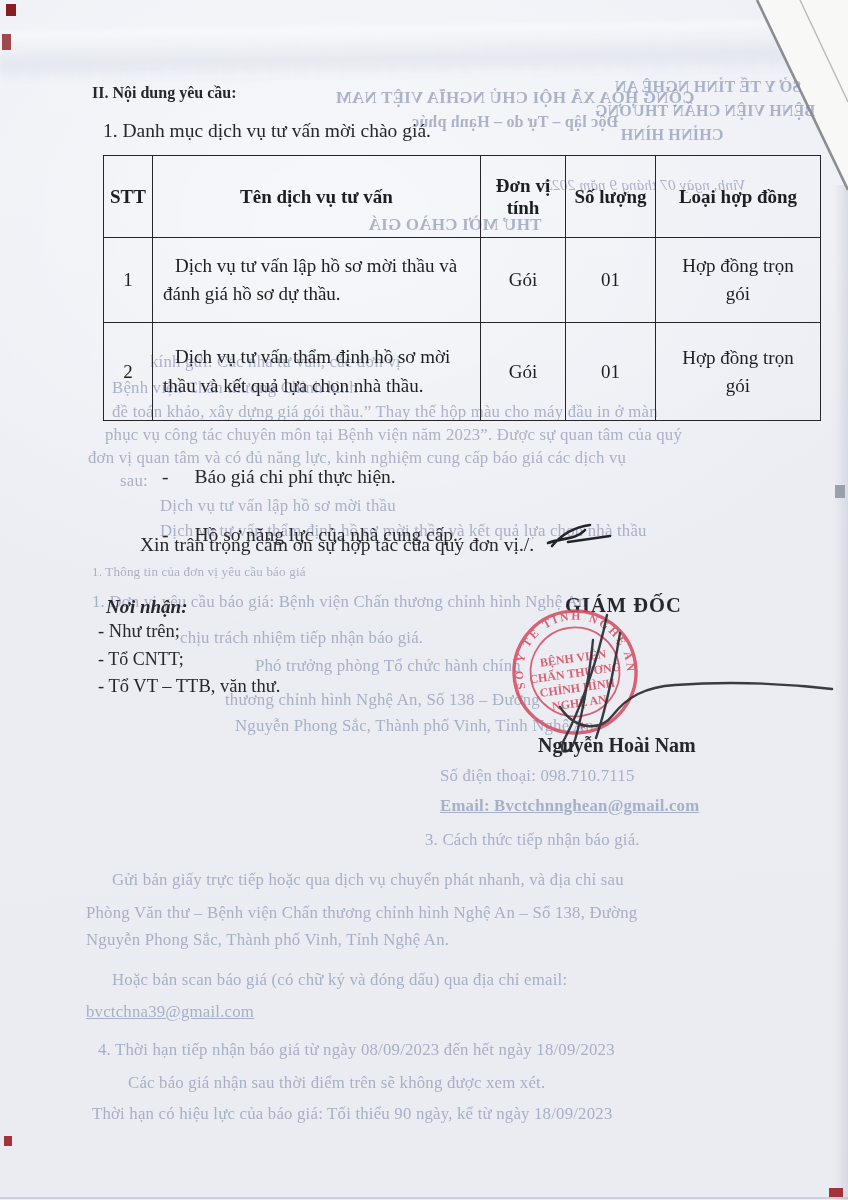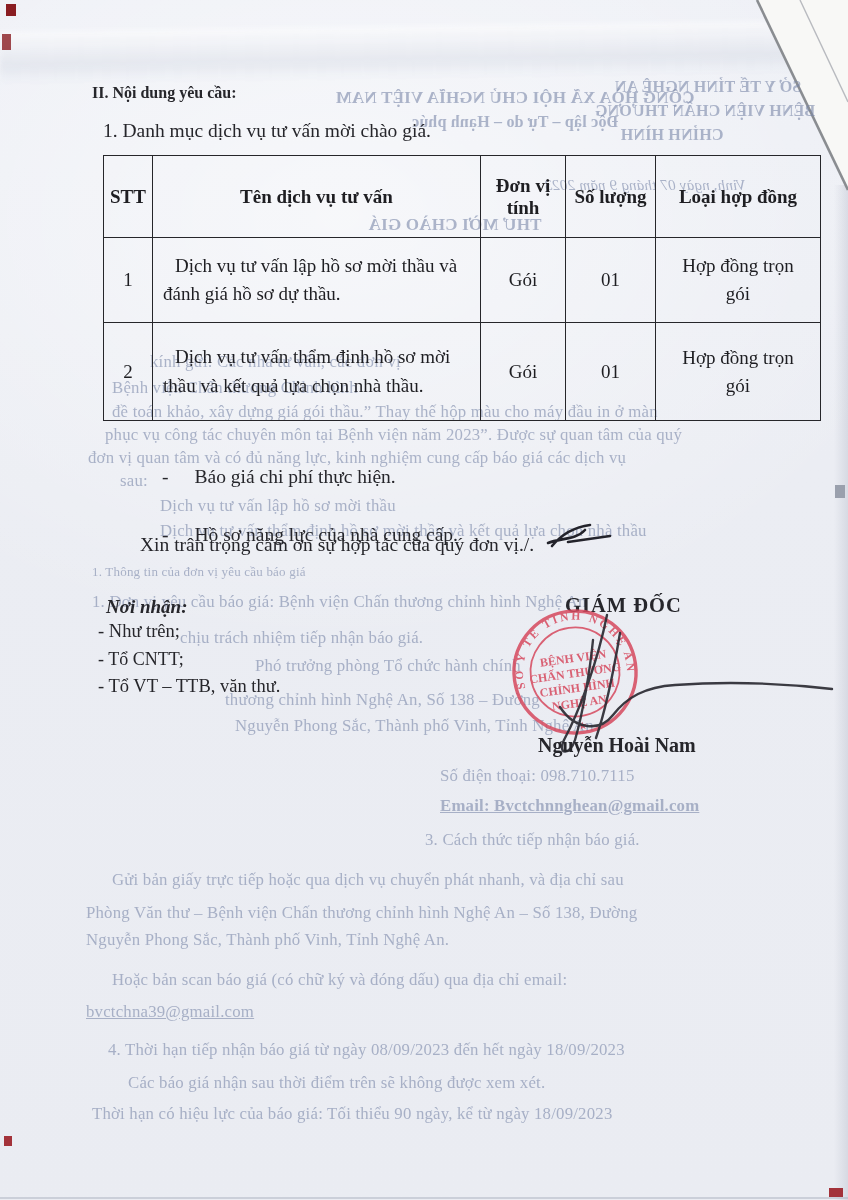--- a/index.html
+++ b/index.html
@@ -73,21 +73,21 @@
       <div class="ghost" style="left: 225px; top: 690px;">thương chỉnh hình Nghệ An, Số 138 – Đường</div>
       <div class="ghost" style="left: 235px; top: 716px;">Nguyễn Phong Sắc, Thành phố Vinh, Tỉnh Nghệ An</div>
       <div class="ghost" style="left: 440px; top: 766px;">Số điện thoại: 098.710.7115</div>
       <div class="ghost gu" style="left: 440px; top: 796px; font-weight: bold;">Email: Bvctchnnghean@gmail.com</div>
       <div class="ghost" style="left: 425px; top: 788px; margin-top: 42px;">3. Cách thức tiếp nhận báo giá.</div>
       <div class="ghost" style="left: 112px; top: 870px;">Gửi bản giấy trực tiếp hoặc qua dịch vụ chuyển phát nhanh, và địa chỉ sau</div>
       <div class="ghost" style="left: 86px; top: 903px; text-align: right;">Phòng Văn thư – Bệnh viện Chấn thương chỉnh hình Nghệ An – Số 138, Đường</div>
       <div class="ghost" style="left: 86px; top: 930px;">Nguyễn Phong Sắc, Thành phố Vinh, Tỉnh Nghệ An.</div>
       <div class="ghost" style="left: 112px; top: 970px;">Hoặc bản scan báo giá (có chữ ký và đóng dấu) qua địa chỉ email:</div>
       <div class="ghost gu" style="left: 86px; top: 1002px;">bvctchna39@gmail.com</div>
-      <div class="ghost" style="left: 108px; top: 1040px;">4. Thời hạn tiếp nhận báo giá từ ngày 08/09/2023 đến hết ngày 18/09/2023</div>
+      <div class="ghost" style="left: 98px; top: 1040px;">4. Thời hạn tiếp nhận báo giá từ ngày 08/09/2023 đến hết ngày 18/09/2023</div>
       <div class="ghost" style="left: 128px; top: 1073px;">Các báo giá nhận sau thời điểm trên sẽ không được xem xét.</div>
       <div class="ghost" style="left: 92px; top: 1104px;">Thời hạn có hiệu lực của báo giá: Tối thiểu 90 ngày, kể từ ngày 18/09/2023</div>
     </div>
 
   <div class="t b" style="left:92px;top:84px;font-size:16px;">II.  Nội dung yêu cầu:</div>
   <div class="t" style="left:103px;top:120px;font-size:19.5px;">1.  Danh mục dịch vụ tư vấn mời chào giá.</div>
 
   <table id="qtable">
     <colgroup>
         <col style="width:49px">

